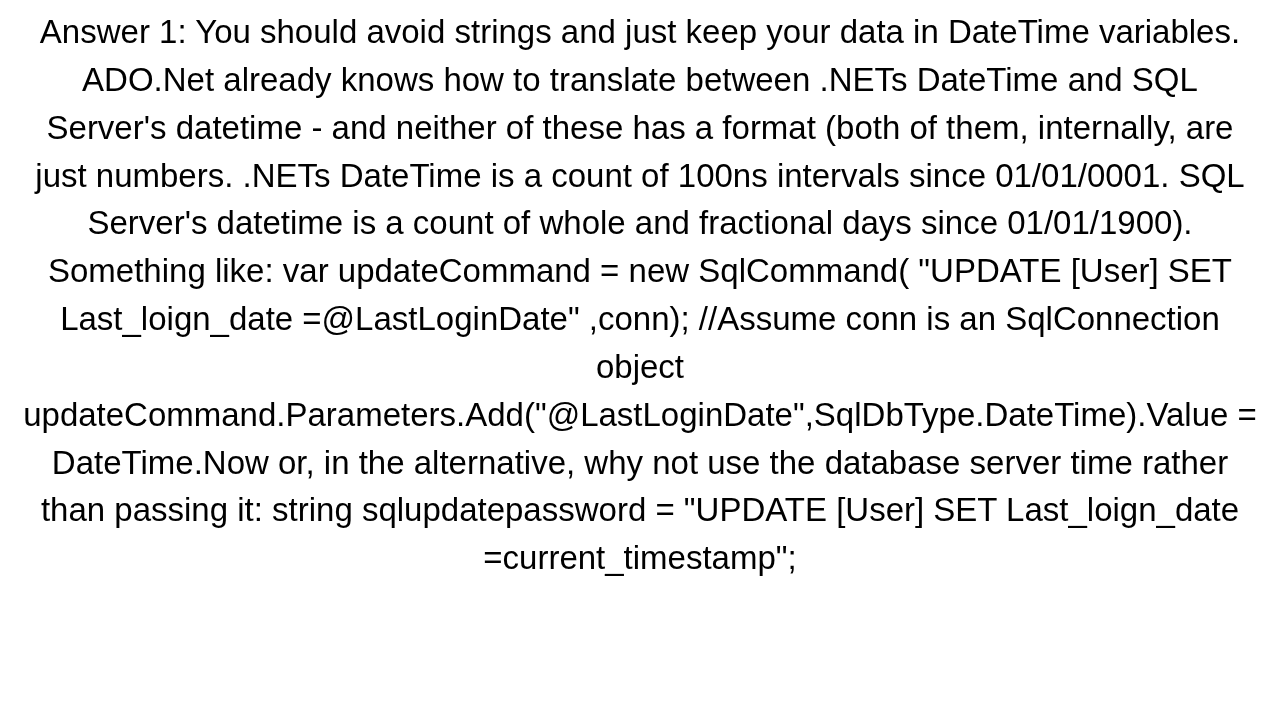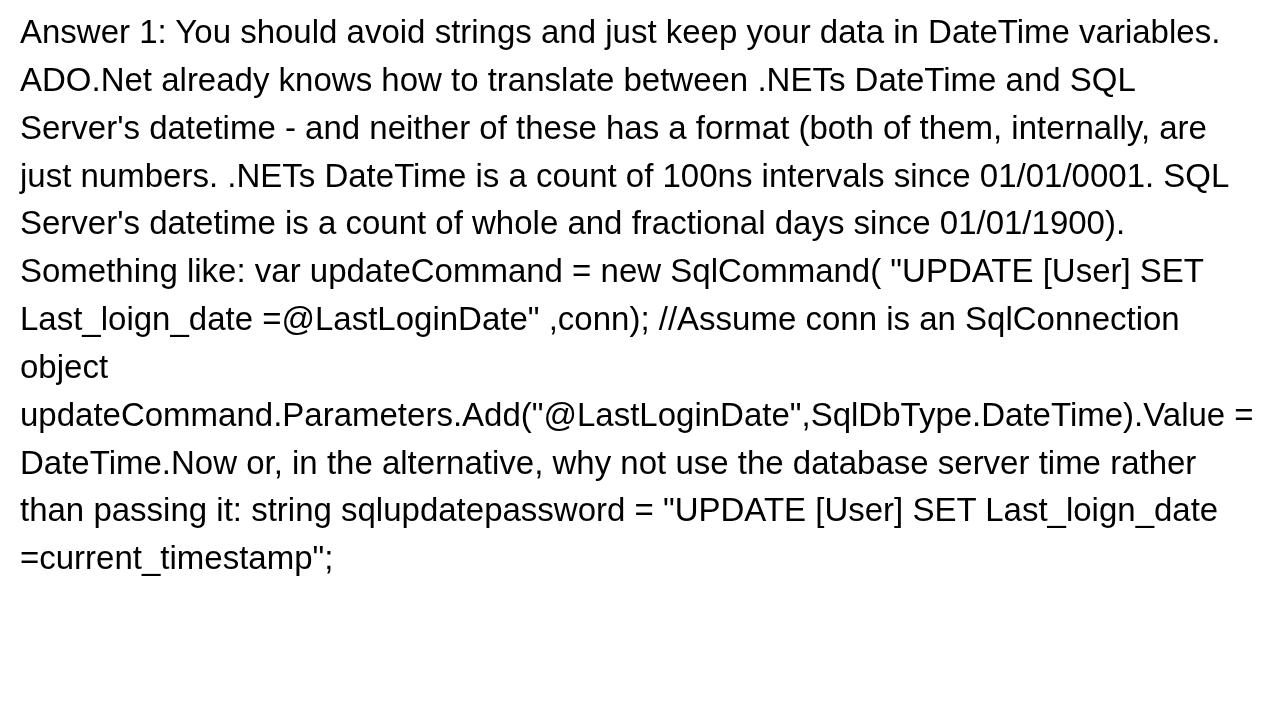--- a/index.html
+++ b/index.html
@@ -13,21 +13,21 @@
       background: #ffffff;
       font-family: Arial, Helvetica, sans-serif;
       display: flex;
       align-items: flex-start;
       justify-content: center;
       overflow: hidden;
     }
     .content {
       width: 100%;
       padding: 8px 20px;
-      text-align: left;
+      text-align: center;
       font-size: 33px;
       line-height: 1.45;
       color: #000000;
       font-weight: 400;
       word-wrap: break-word;
     }
   </style>
 </head>
 <body>
 

